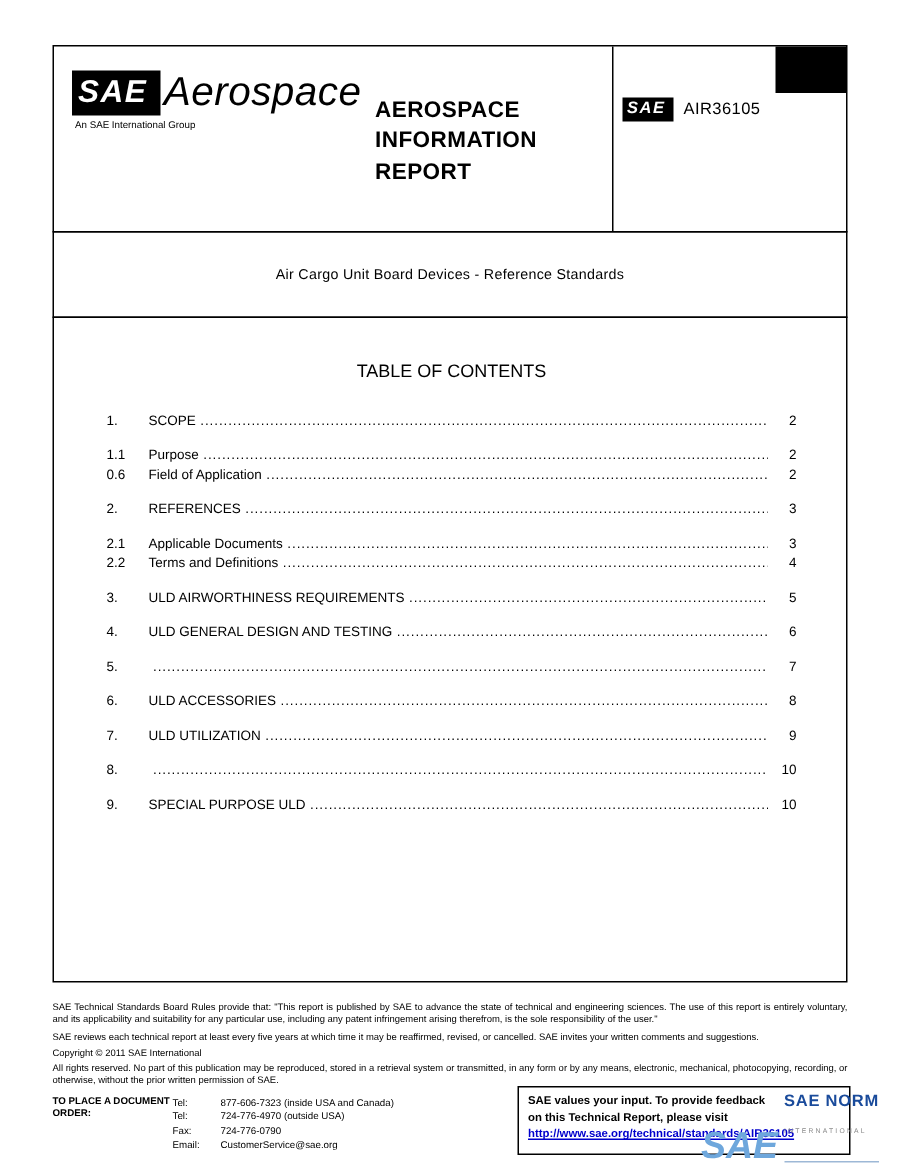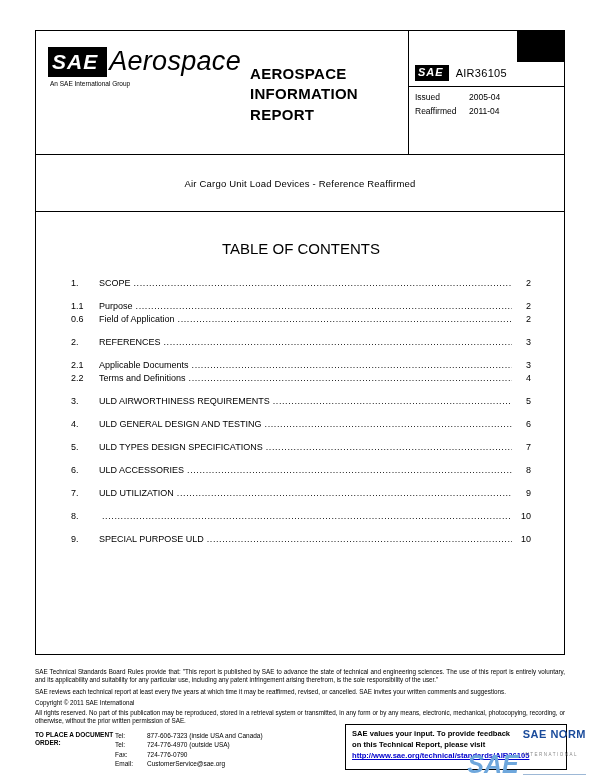--- a/index.html
+++ b/index.html
@@ -87,21 +87,21 @@
   .doc-title { font-size: 9.5px; letter-spacing: 0.2px; }
 
   
   .main-box {
     position: absolute;
     left: 35px; top: 211px;
     width: 530px; height: 444px;
     border: 1px solid #000;
     padding: 28px 33px 0 35px;
   }
-  .toc-heading { text-align: center; font-size: 15px; margin-bottom: 20px; }
+  .toc-heading { text-align: center; font-size: 12px; margin-bottom: 20px; }
   .toc-row { display: flex; align-items: baseline; font-size: 9px; line-height: 13px; }
   .toc-row.gap { margin-top: 10px; justify-content: center; }
   .toc-num { width: 28px; flex-shrink: 0; }
   .toc-label { flex-shrink: 0; }
   .toc-dots { flex: 1; overflow: hidden; white-space: nowrap; margin: 0 3px; }
   .toc-dots::after {
     content: "..........................................................................................................................................";
     letter-spacing: 0.6px;
   }
   .toc-page { width: 16px; text-align: right; flex-shrink: 0; }
@@ -168,35 +168,25 @@
 REPORT</div>
     </div>
     <div class="doc-cell">
       <div class="doc-top">
         <div class="black-corner"></div>
       </div>
       <div class="doc-num-row">
         <span class="sae-box small">SAE</span>
         <span class="doc-number">AIR36105</span>
       </div>
-      <div class="doc-dates">
-        <div class="date-row">
-          <span class="date-label">Issued</span>
-          <span>2005-04</span>
-        </div>
-        <div class="date-row">
-          <span class="date-label">Reaffirmed</span>
-          <span>2011-04</span>
-        </div>
-      </div>
     </div>
   </div>
 
   <div class="title-box">
-    <div class="doc-title">Air Cargo Unit Load Devices - Reference Reaffirmed</div>
+    <div class="doc-title">Air Cargo Unit Board Devices - Reference Standards</div>
   </div>
 
   <div class="main-box">
     <div class="toc-heading">TABLE OF CONTENTS</div>
 
     <div class="toc-row">
       <span class="toc-num">1.</span>
       <span class="toc-label">SCOPE</span>
       <span class="toc-dots"></span>
       <span class="toc-page">2</span>
@@ -238,21 +228,20 @@
       <span class="toc-page">5</span>
     </div>
     <div class="toc-row gap">
       <span class="toc-num">4.</span>
       <span class="toc-label">ULD GENERAL DESIGN AND TESTING</span>
       <span class="toc-dots"></span>
       <span class="toc-page">6</span>
     </div>
     <div class="toc-row gap">
       <span class="toc-num">5.</span>
-      <span class="toc-label">ULD TYPES DESIGN SPECIFICATIONS</span>
       <span class="toc-dots"></span>
       <span class="toc-page">7</span>
     </div>
     <div class="toc-row gap">
       <span class="toc-num">6.</span>
       <span class="toc-label">ULD ACCESSORIES</span>
       <span class="toc-dots"></span>
       <span class="toc-page">8</span>
     </div>
     <div class="toc-row gap">

